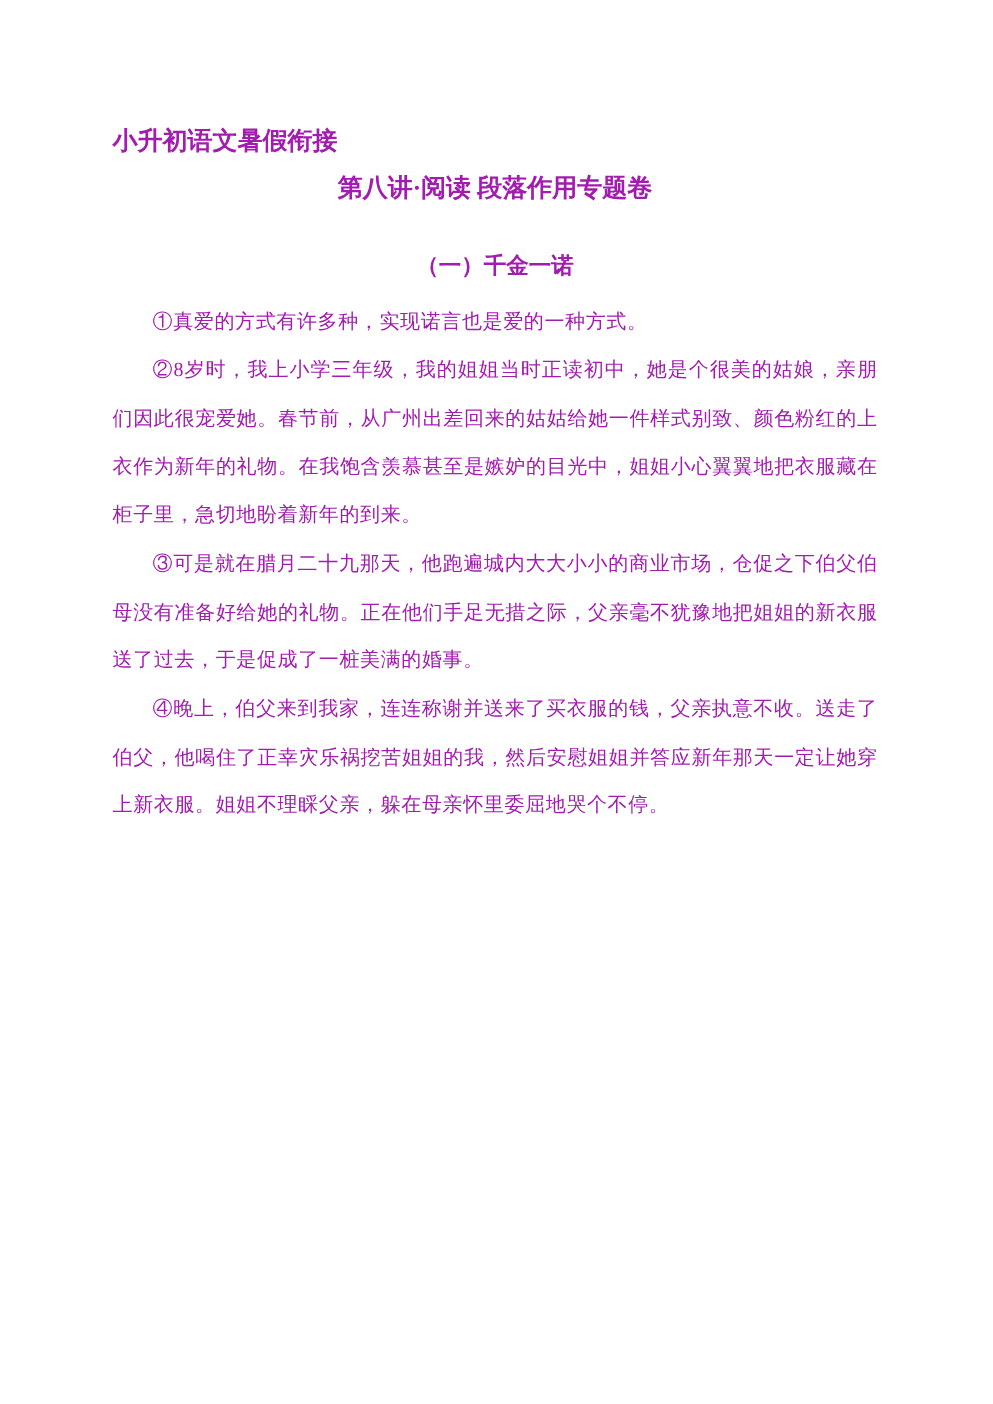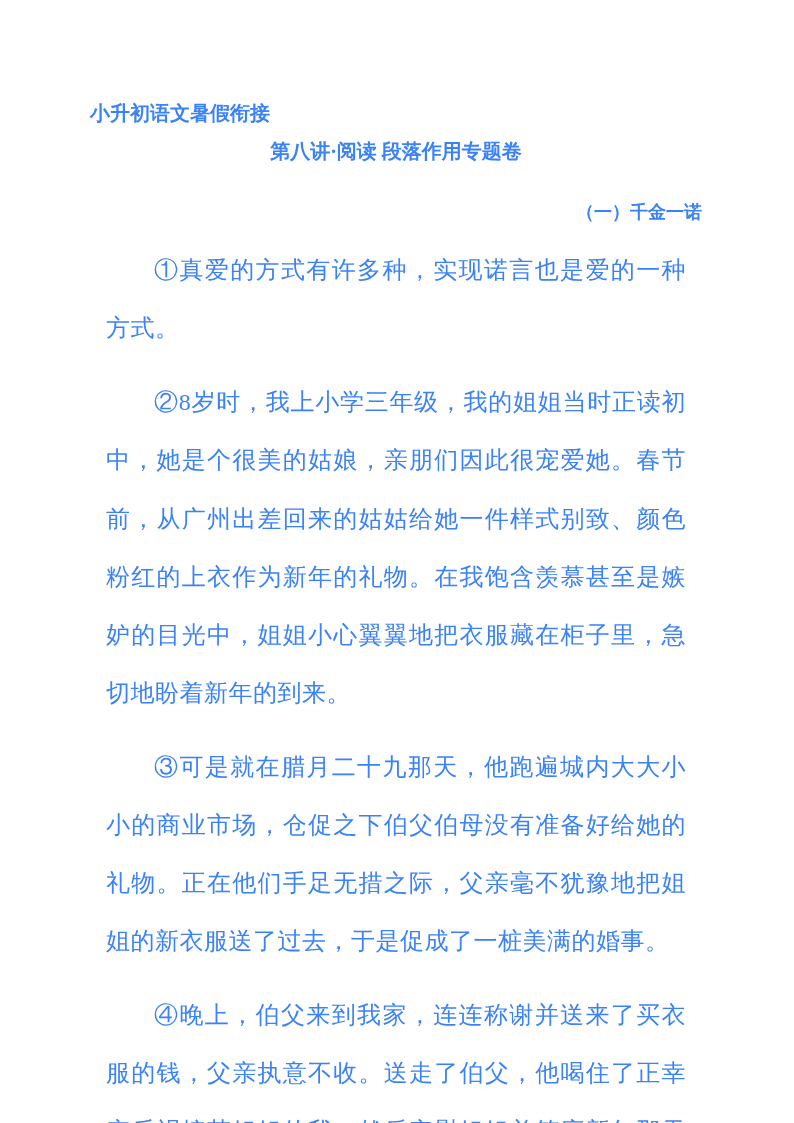--- a/index.html
+++ b/index.html
@@ -8,49 +8,49 @@
     background: #ffffff;
   }
   .page {
     position: relative;
     width: 794px;
     height: 1123px;
     box-sizing: border-box;
     background: #ffffff;
     padding: 100px 92px 0 90px;
     font-family: "Liberation Serif", "DejaVu Serif", serif;
-    color: #3b82f6;
+    color: #a21caf;
     overflow: hidden;
     border-radius: 19px;
   }
   .doc-header {
     font-size: 20px;
     font-weight: bold;
     text-align: left;
     margin: 0 0 12px 0;
     line-height: 1.3;
   }
   .doc-title {
     font-size: 20px;
     font-weight: bold;
     text-align: center;
     margin: 0 0 36px 0;
     line-height: 1.3;
   }
   .section-title {
     font-size: 18px;
     font-weight: bold;
-    text-align: right;
+    text-align: center;
     margin: 0 0 14px 0;
     line-height: 1.4;
   }
   .body-text p {
-    font-size: 24px;
+    font-size: 16px;
     line-height: 2.42;
-    margin: 16px;
+    margin: 0;
     text-indent: 2em;
     text-align: justify;
     letter-spacing: 0.5px;
   }
 </style>
 </head>
 <body>
 
 <div class="page">
   <h1 class="doc-header">小升初语文暑假衔接</h1>

